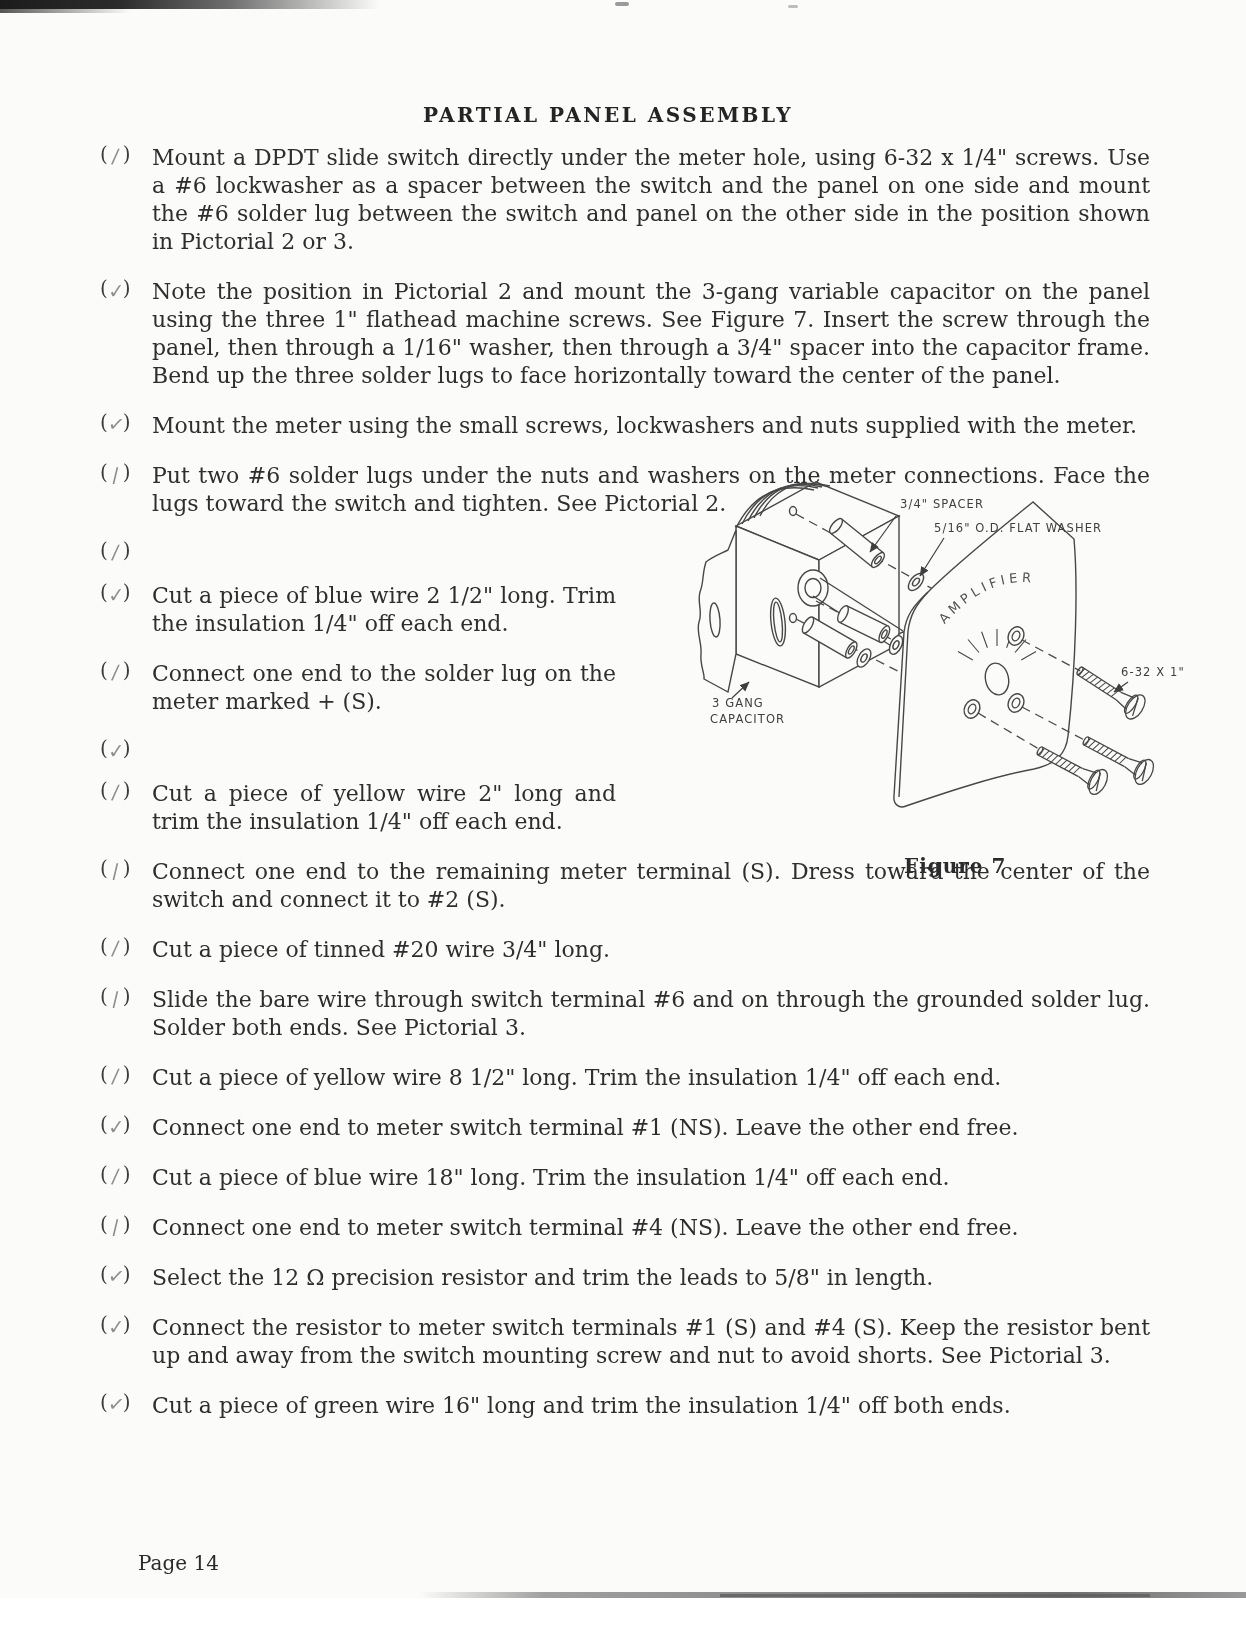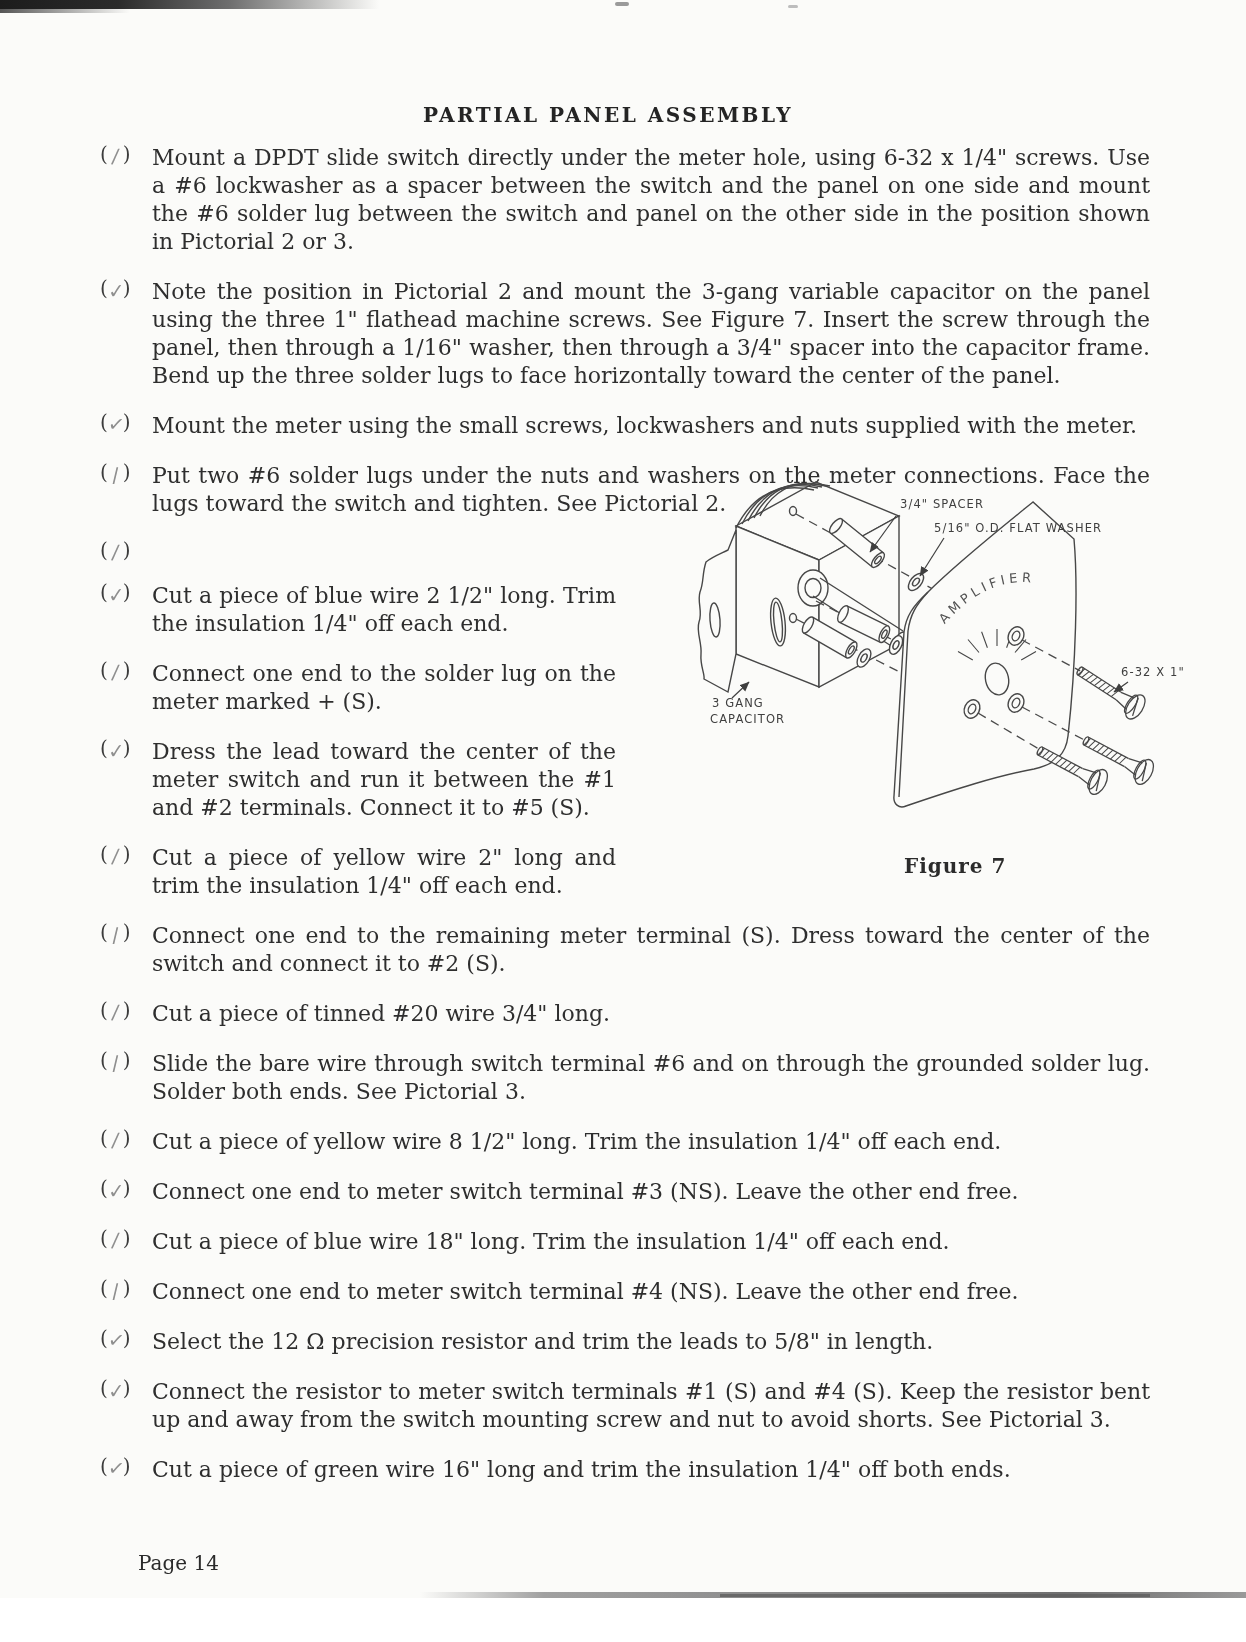--- a/index.html
+++ b/index.html
@@ -88,21 +88,20 @@
       <p class="txt">Cut a piece of blue wire 2 1/2" long.  Trim the insulation 1/4" off each end.</p>
     </div>
 
     <div class="item narrow">
       <span class="chk"><span>(</span><span class="mark">/</span><span>)</span></span>
       <p class="txt">Connect one end to the solder lug on the meter marked + (S).</p>
     </div>
 
     <div class="item narrow">
       <span class="chk"><span>(</span><span class="mark">✓</span><span>)</span></span>
-      <p class="txt">Dress the lead toward the center of the meter switch and run it between the #1 and #2 terminals.  Connect it to #5 (S).</p>
     </div>
 
     <div class="item narrow">
       <span class="chk"><span>(</span><span class="mark">/</span><span>)</span></span>
       <p class="txt">Cut a piece of yellow wire 2" long and trim the insulation 1/4" off each end.</p>
     </div>
 
     <div class="item">
       <span class="chk"><span>(</span><span class="mark">/</span><span>)</span></span>
       <p class="txt">Connect one end to the remaining meter terminal (S).  Dress toward the center of the switch and connect it to #2 (S).</p>
@@ -118,21 +117,21 @@
       <p class="txt">Slide the bare wire through switch terminal #6 and on through the grounded solder lug.  Solder both ends.  See Pictorial 3.</p>
     </div>
 
     <div class="item">
       <span class="chk"><span>(</span><span class="mark">/</span><span>)</span></span>
       <p class="txt">Cut a piece of yellow wire 8 1/2" long.  Trim the insulation 1/4" off each end.</p>
     </div>
 
     <div class="item">
       <span class="chk"><span>(</span><span class="mark">✓</span><span>)</span></span>
-      <p class="txt">Connect one end to meter switch terminal #3 (NS).  Leave the other end free.</p>
+      <p class="txt">Connect one end to meter switch terminal #1 (NS).  Leave the other end free.</p>
     </div>
 
     <div class="item">
       <span class="chk"><span>(</span><span class="mark">/</span><span>)</span></span>
       <p class="txt">Cut a piece of blue wire 18" long.  Trim the insulation 1/4" off each end.</p>
     </div>
 
     <div class="item">
       <span class="chk"><span>(</span><span class="mark">/</span><span>)</span></span>
       <p class="txt">Connect one end to meter switch terminal #4 (NS).  Leave the other end free.</p>

